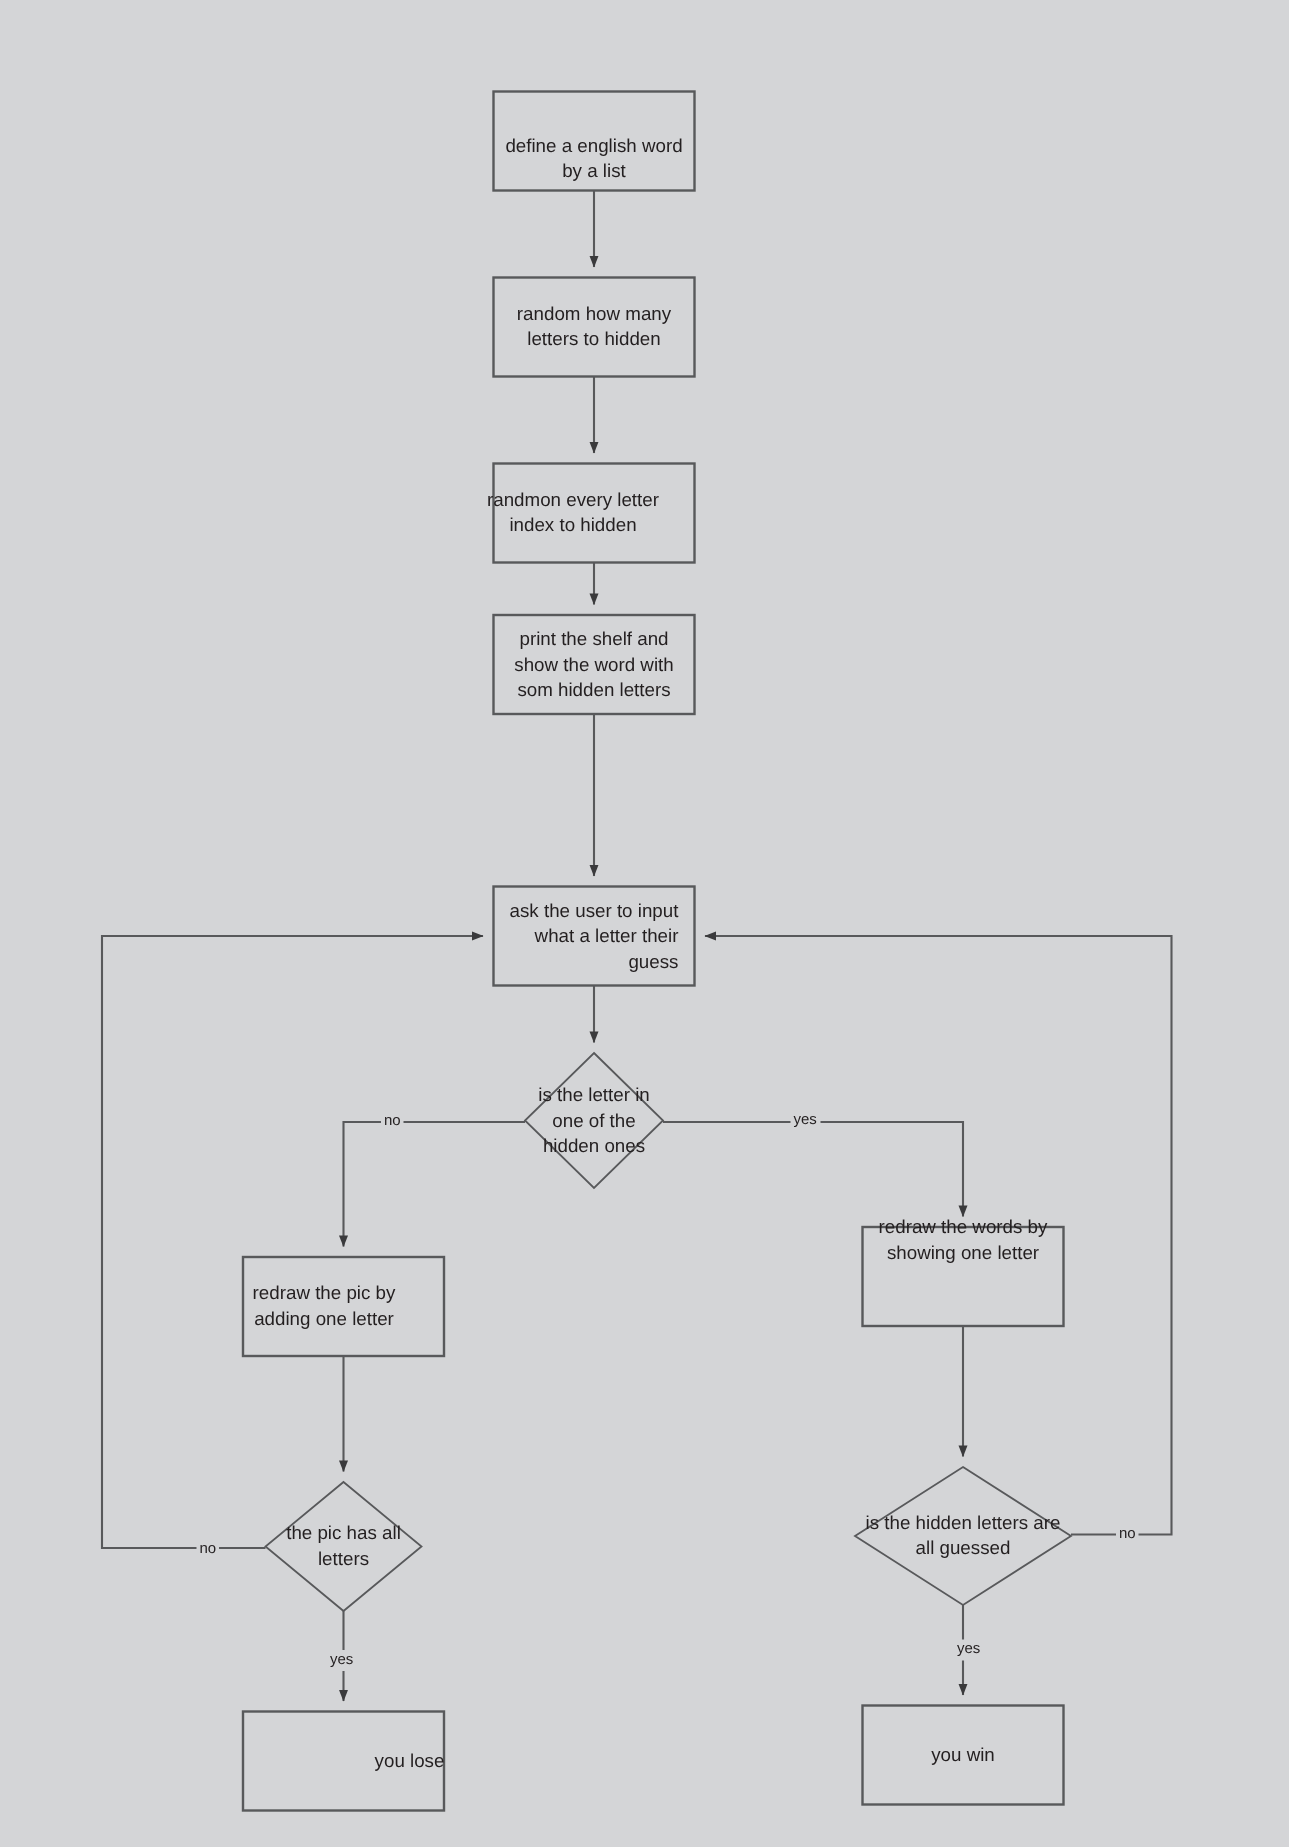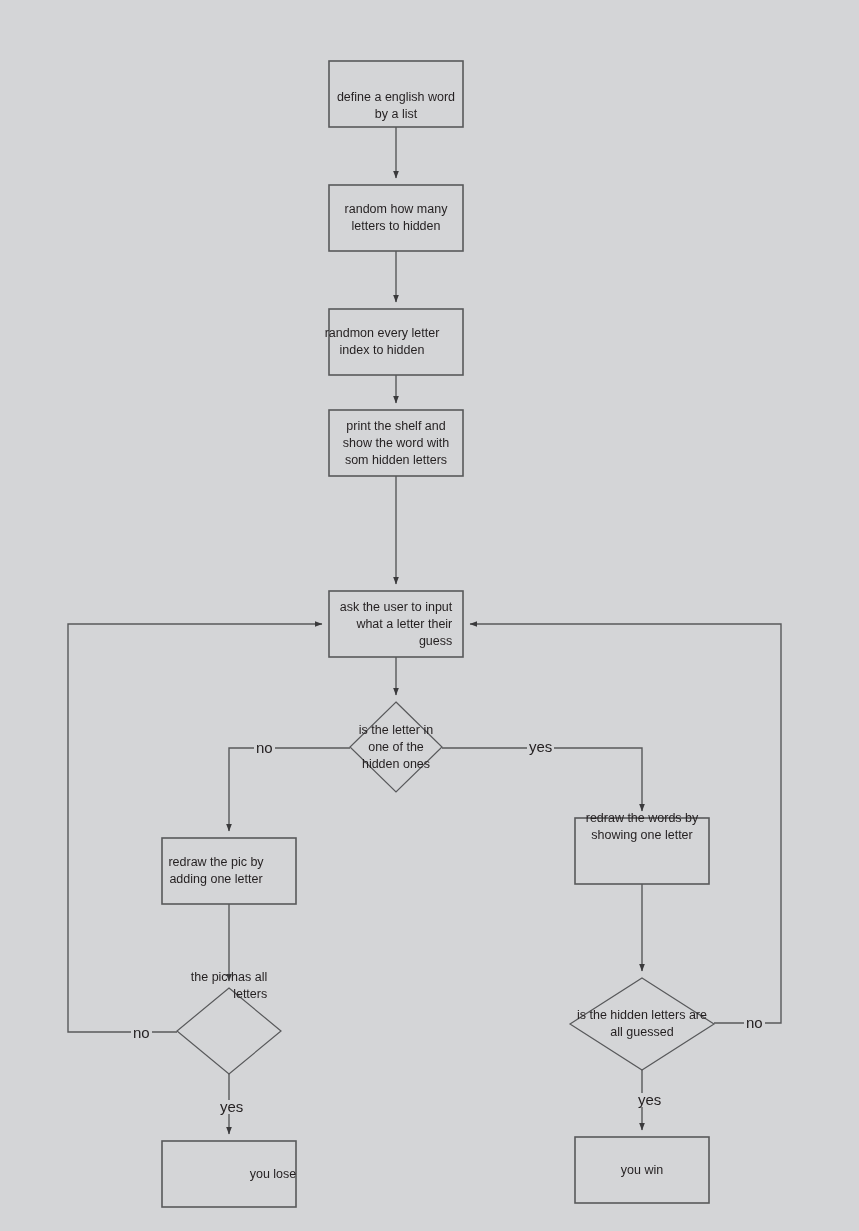--- a/index.html
+++ b/index.html
@@ -57,21 +57,21 @@
     pointer-events: none;
   }
   .node-label.overflow {
     white-space: pre-line;
     overflow: visible;
   }
   .edge-label {
     position: absolute;
     color: #231f20;
     font-family: "Liberation Sans", sans-serif;
-    font-size: 15px;
+    font-size: 10px;
     line-height: 14px;
     background: #d4d5d7;
     padding: 0 2px;
     pointer-events: none;
   }
 </style>
 </head>
 <body>
 
 <div id="flowchart-root">
@@ -130,20 +130,20 @@
       <div class="node-label" style="left: 329px; top: 591px; width: 134px; height: 66px; text-align: right;">ask the user to input
 what a letter their
 guess</div>
       <div class="node-label overflow" style="left: 296px; top: 717px; width: 200px; height: 60px;">is the letter in
 one of the
 hidden ones</div>
       <div class="node-label" style="left: 162px; top: 838px; width: 108px; height: 66px;">redraw the pic by
 adding one letter</div>
       <div class="node-label" style="left: 575px; top: 794px; width: 134px; height: 66px;">redraw the words by
 showing one letter</div>
-      <div class="node-label overflow" style="left: 129px; top: 956px; width: 200px; height: 60px; text-align: right;">the pic has all
+      <div class="node-label overflow" style="left: 129px; top: 1001px; width: 200px; height: 60px;">the pic has all
 letters</div>
       <div class="node-label overflow" style="left: 542px; top: 994px; width: 200px; height: 60px;">is the hidden letters are
 all guessed</div>
       <div class="node-label" style="left: 162px; top: 1141px; width: 134px; height: 66px; padding-left: 44px;">you lose</div>
       <div class="node-label" style="left: 575px; top: 1137px; width: 134px; height: 66px;">you win</div>
     </div>
 </div>
 
 </body></html>

